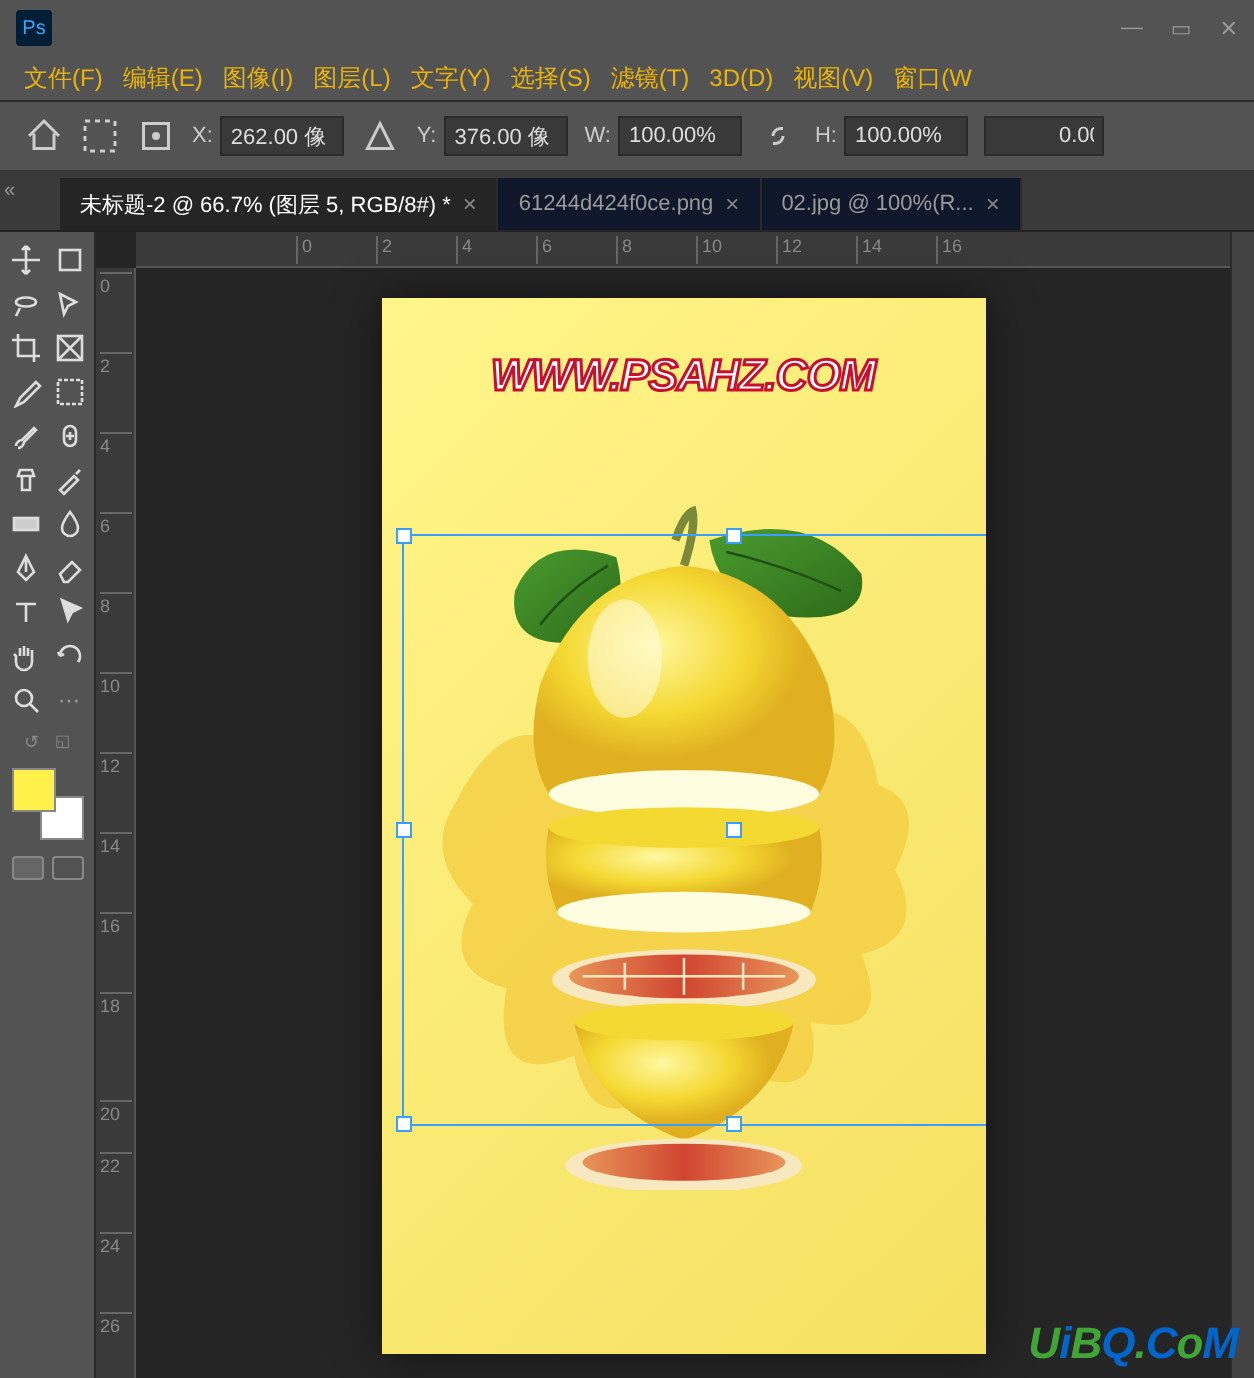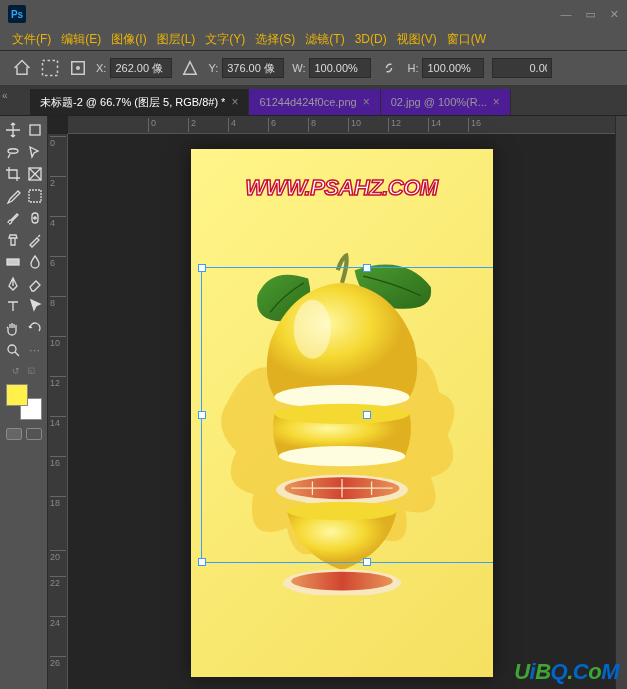--- a/index.html
+++ b/index.html
@@ -1,29 +1,29 @@
 <!DOCTYPE html>
 <html><head>
 <meta charset="utf-8">
 <style>
 *{margin:0;padding:0;box-sizing:border-box;font-family:"Microsoft YaHei",sans-serif;user-select:none}
 body{background:#535353;width:627px;height:689px;overflow:hidden;font-size:11px;color:#ccc}
 .titlebar{height:28px;background:#535353;display:flex;align-items:center;padding:0 8px}
-.ps-logo{width:18px;height:18px;background:#001e36;color:#31a8ff;display:flex;align-items:center;justify-content:center;font-weight:bold;font-size:10px;border-radius:2px;margin-right:8px}
+.ps-logo{width:18px;height:18px;background:#001e36;color:#31a8ff;display:flex;align-items:center;justify-content:center;font-weight:normal;font-size:10px;border-radius:2px;margin-right:8px}
 .win-controls{margin-left:auto;display:flex;gap:14px;color:#999}
 .win-controls span{cursor:pointer}
 .menubar{height:22px;display:flex;align-items:center;padding:0 8px;gap:2px;color:#eab308;font-size:12px}
 .menubar span{padding:2px 4px;cursor:pointer}
 .optbar{height:36px;background:#535353;border-top:1px solid #2a2a2a;border-bottom:1px solid #383838;display:flex;align-items:center;padding:0 12px;gap:8px;font-size:11px}
 .opt-icon{width:20px;height:20px;display:flex;align-items:center;justify-content:center;color:#ccc}
 .opt-icon svg{stroke:#ccc;fill:none;stroke-width:1.2}
 .opt-field{display:flex;align-items:center;gap:4px}
 .opt-field input{width:62px;height:20px;background:#393939;border:1px solid #2a2a2a;color:#ddd;font-size:11px;padding:0 4px;text-align:left}
 .tabbar{height:30px;background:#3a3a3a;display:flex;align-items:flex-end;padding-left:30px;border-bottom:1px solid #222}
-.tab{height:26px;padding:0 10px;display:flex;align-items:center;gap:6px;font-size:11px;cursor:pointer;color:#999;background:#4c1d95;border-right:1px solid #2a2a2a}
+.tab{height:26px;padding:0 10px;display:flex;align-items:center;gap:6px;font-size:11px;cursor:pointer;color:#999;background:#0f172a;border-right:1px solid #2a2a2a}
 .tab.active{background:#252525;color:#fff}
 .tab-close{color:#888;font-size:12px}
 .sidebar-toggle{position:absolute;left:2px;top:90px;color:#999;font-size:10px}
 .workarea{display:flex;height:575px;background:#252525}
 .toolbar{width:48px;background:#535353;display:flex;flex-direction:column;align-items:center;padding:4px 0;gap:2px;border-right:1px solid #2a2a2a}
 .tool-row{display:flex;gap:2px}
 .tool{width:20px;height:20px;display:flex;align-items:center;justify-content:center;color:#ddd;cursor:pointer;border-radius:2px}
 .tool svg{width:16px;height:16px;stroke:#ddd;fill:none;stroke-width:1.3}
 .swatches{margin-top:6px;position:relative;width:36px;height:36px}
 .swatch-fg{position:absolute;top:0;left:0;width:22px;height:22px;background:#fff04a;border:1px solid #888}

